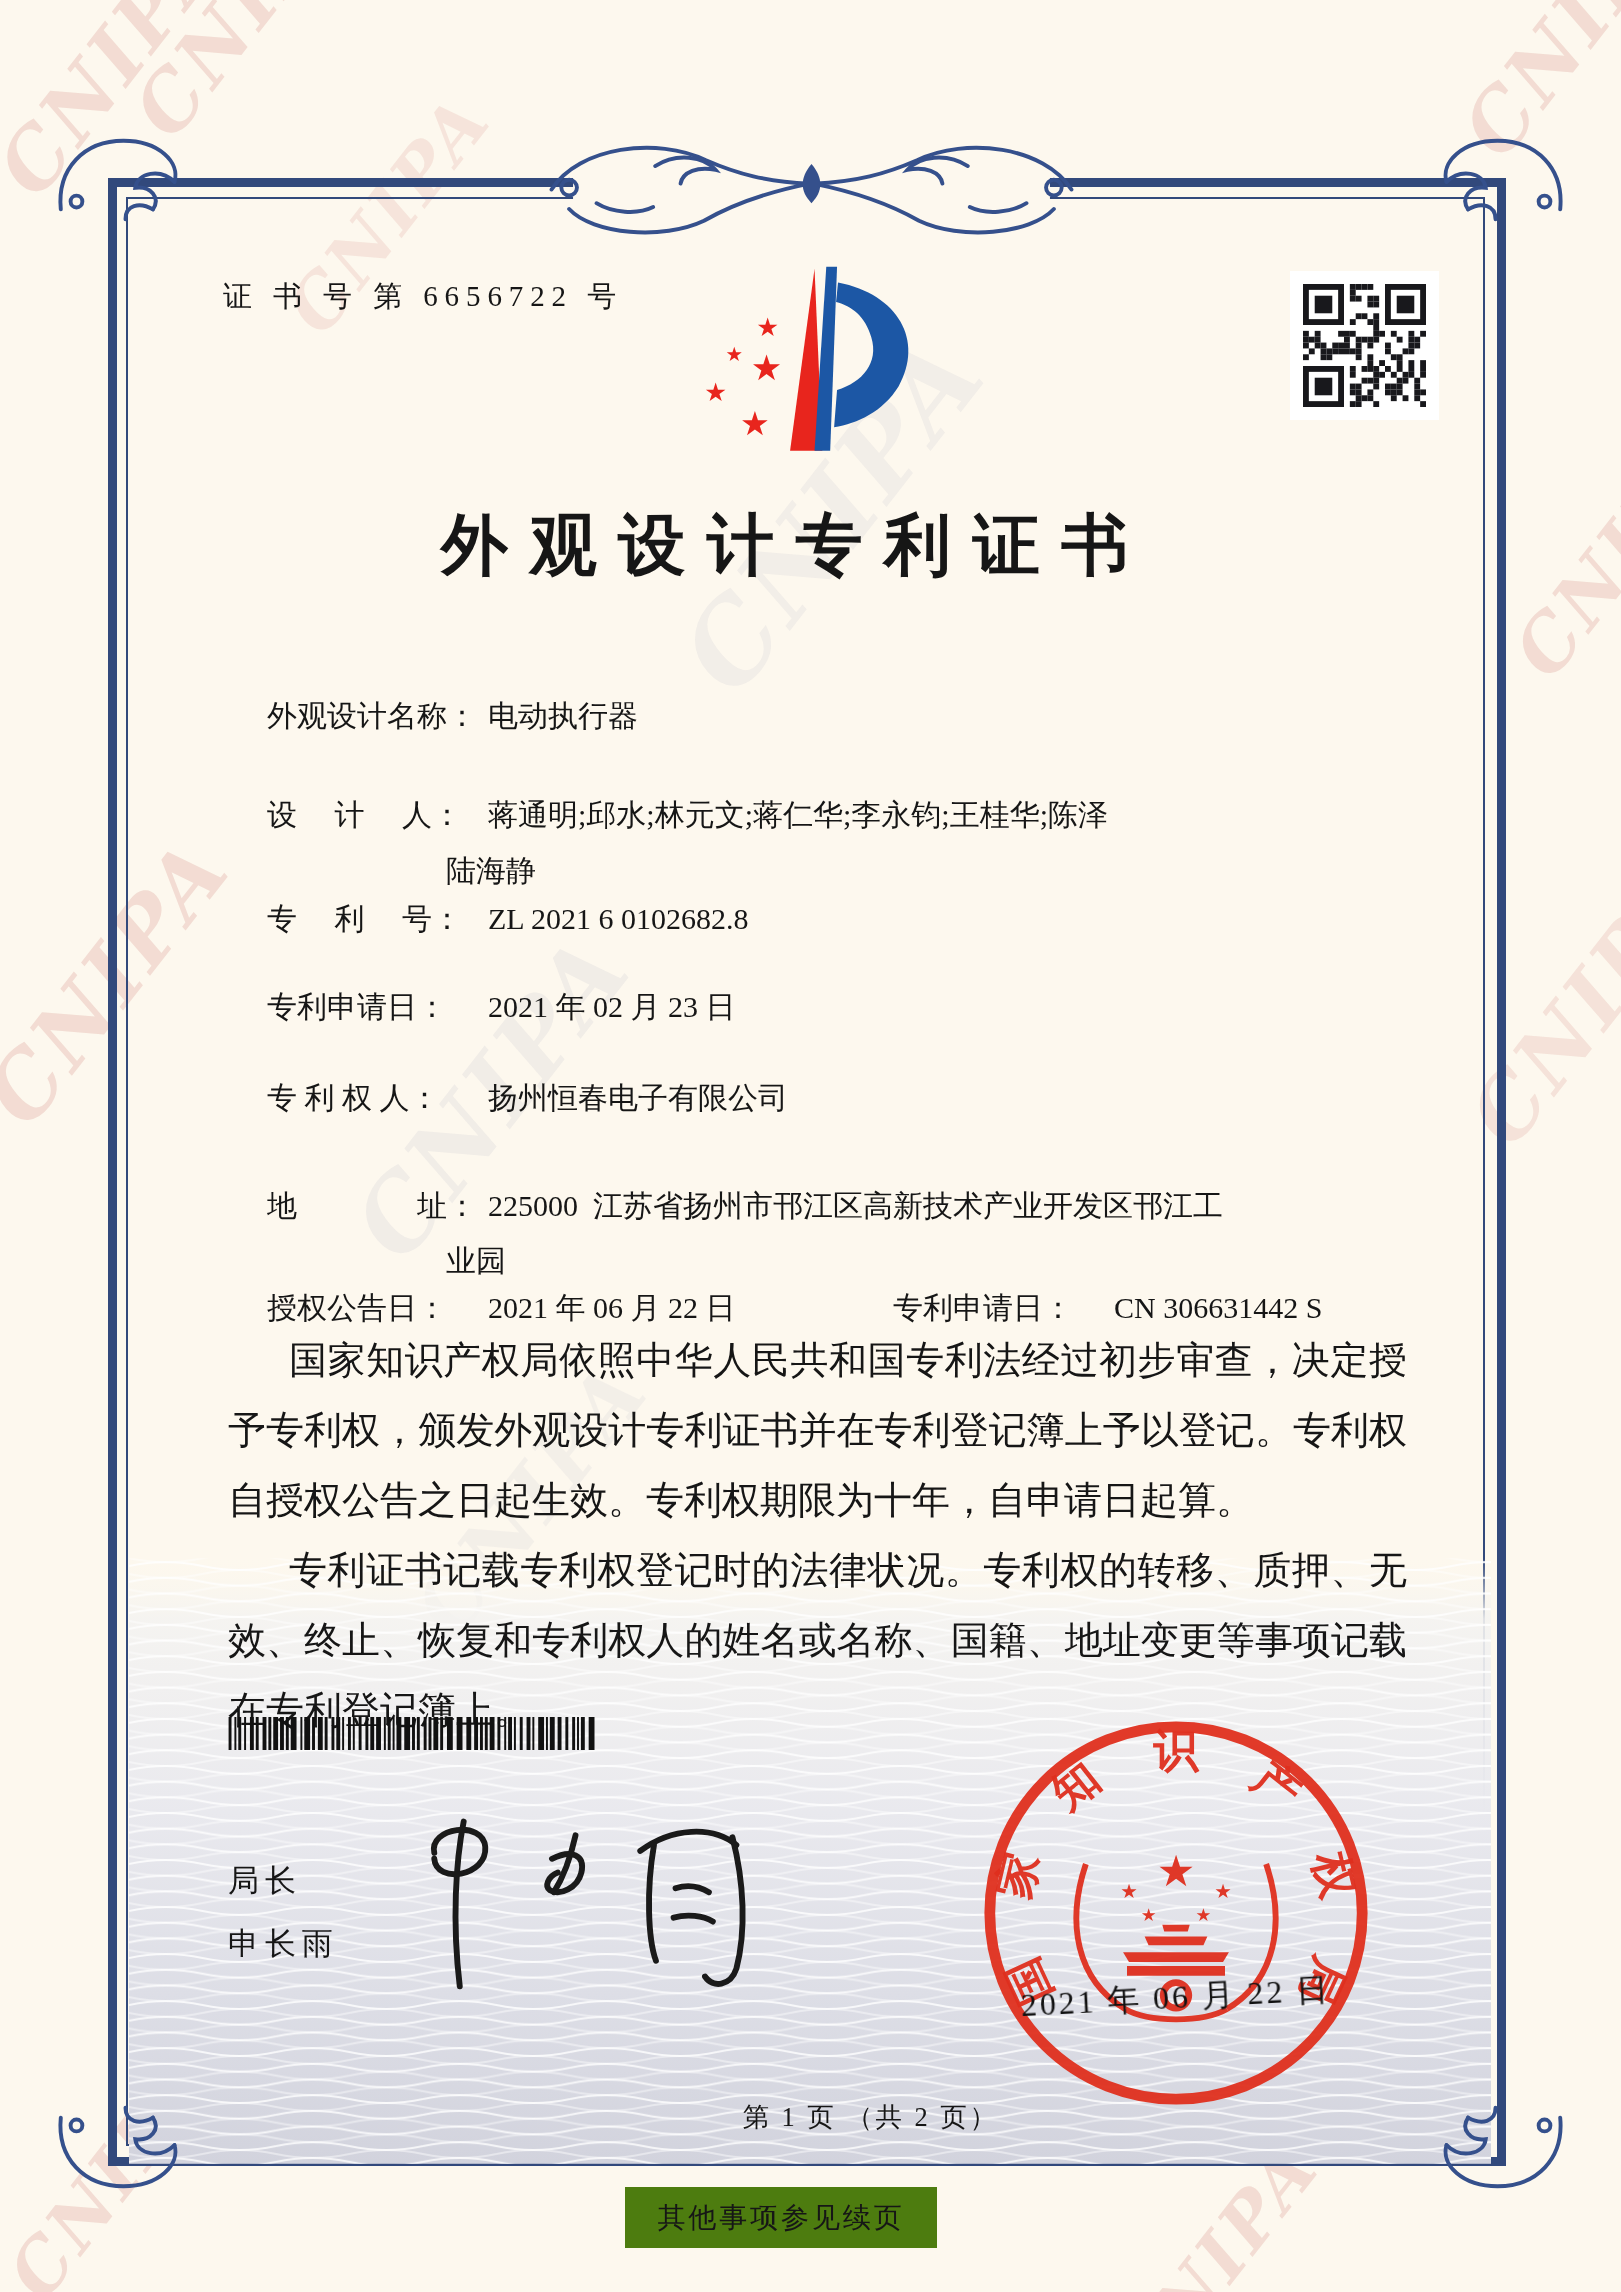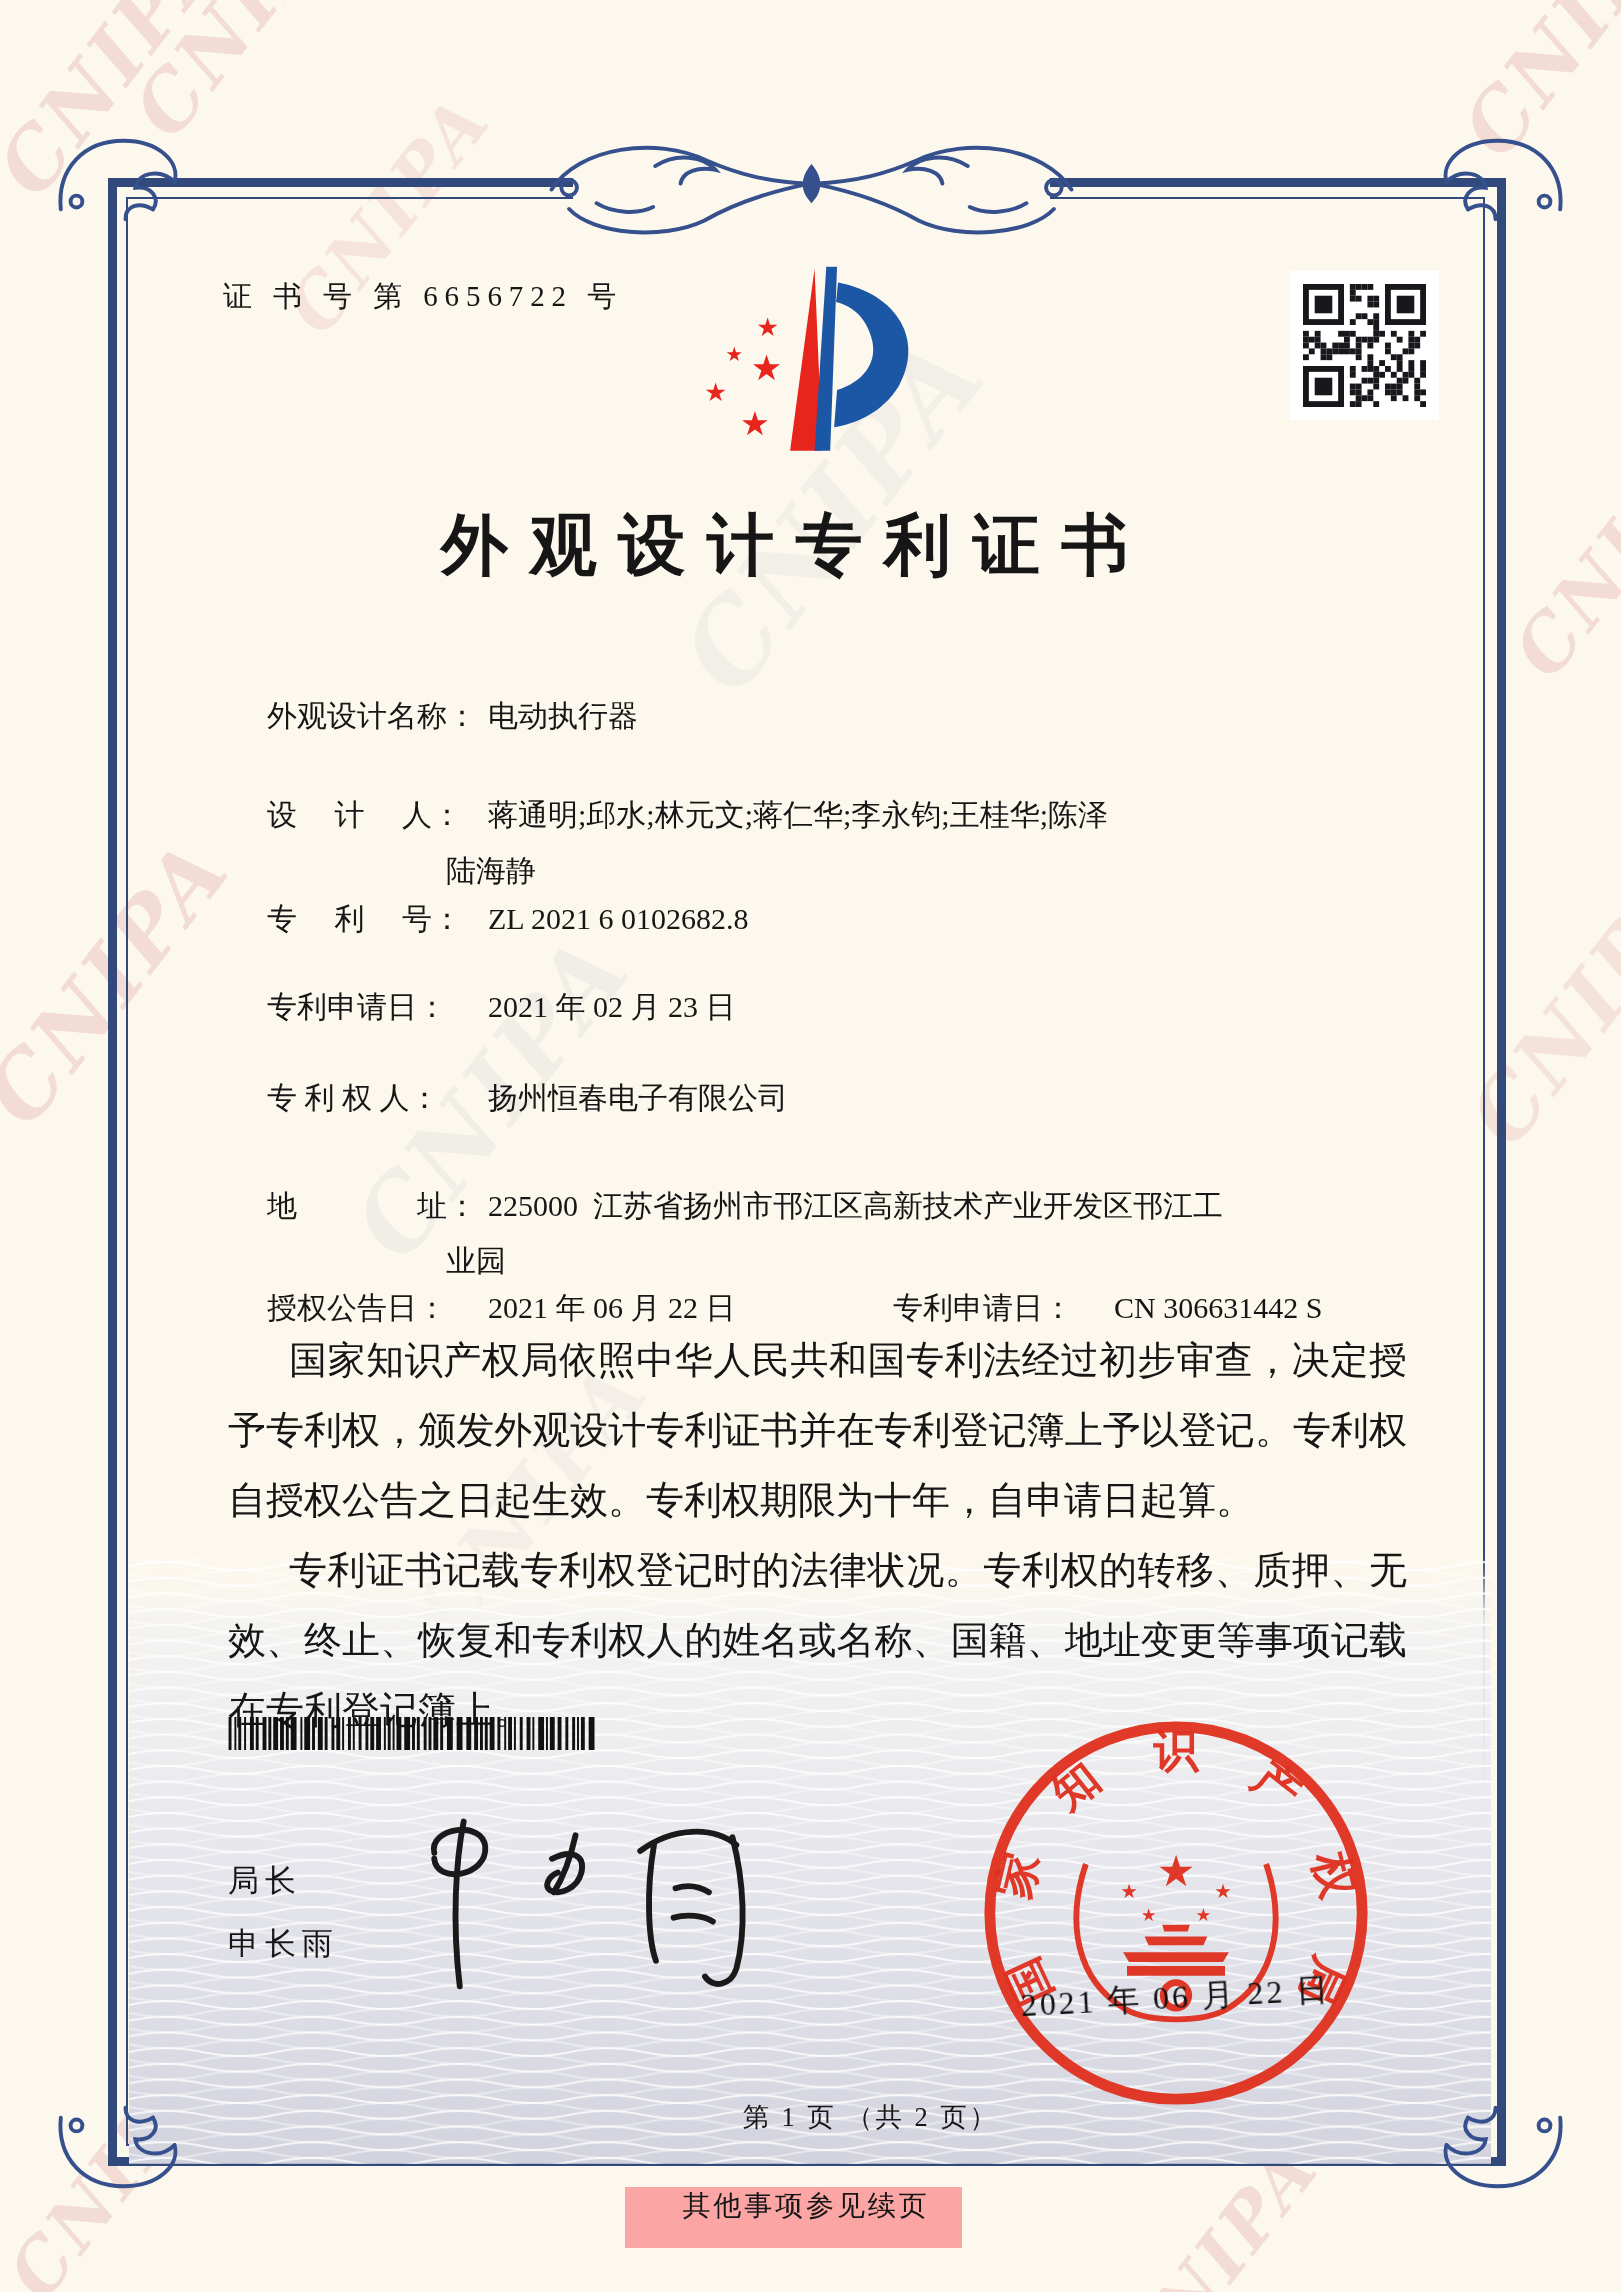--- a/index.html
+++ b/index.html
@@ -59,22 +59,22 @@
   .seal-date{
     left:980px; top:1976px; width:392px; text-align:center;
     font-size:32px; letter-spacing:2.9px; color:#111; z-index:7;
     transform:rotate(-3deg);
   }
   .page-info{
     left:617px; top:2099px; width:382px; text-align:right;
     font-size:26.5px; letter-spacing:2.9px; z-index:6;
   }
   .note-strip{
-    left:625px; top:2187px; width:312px; height:61px; background:#fca5a5;
-    display:flex; align-items:flex-start; justify-content:center; z-index:6;padding-left:25px;
+    left:625px; top:2187px; width:312px; height:61px; background:#4d7c0f;
+    display:flex; align-items:center; justify-content:center; z-index:6;
   }
   .note-strip span{font-size:28px; letter-spacing:2.9px;}
   .ornament{z-index:4;}
 </style>
 </head>
 <body>
 
 <div class="page">
 
   <div class="wm pink" style="left:-44px;top:14.7px;font-size:80px;">CNIPA</div>

